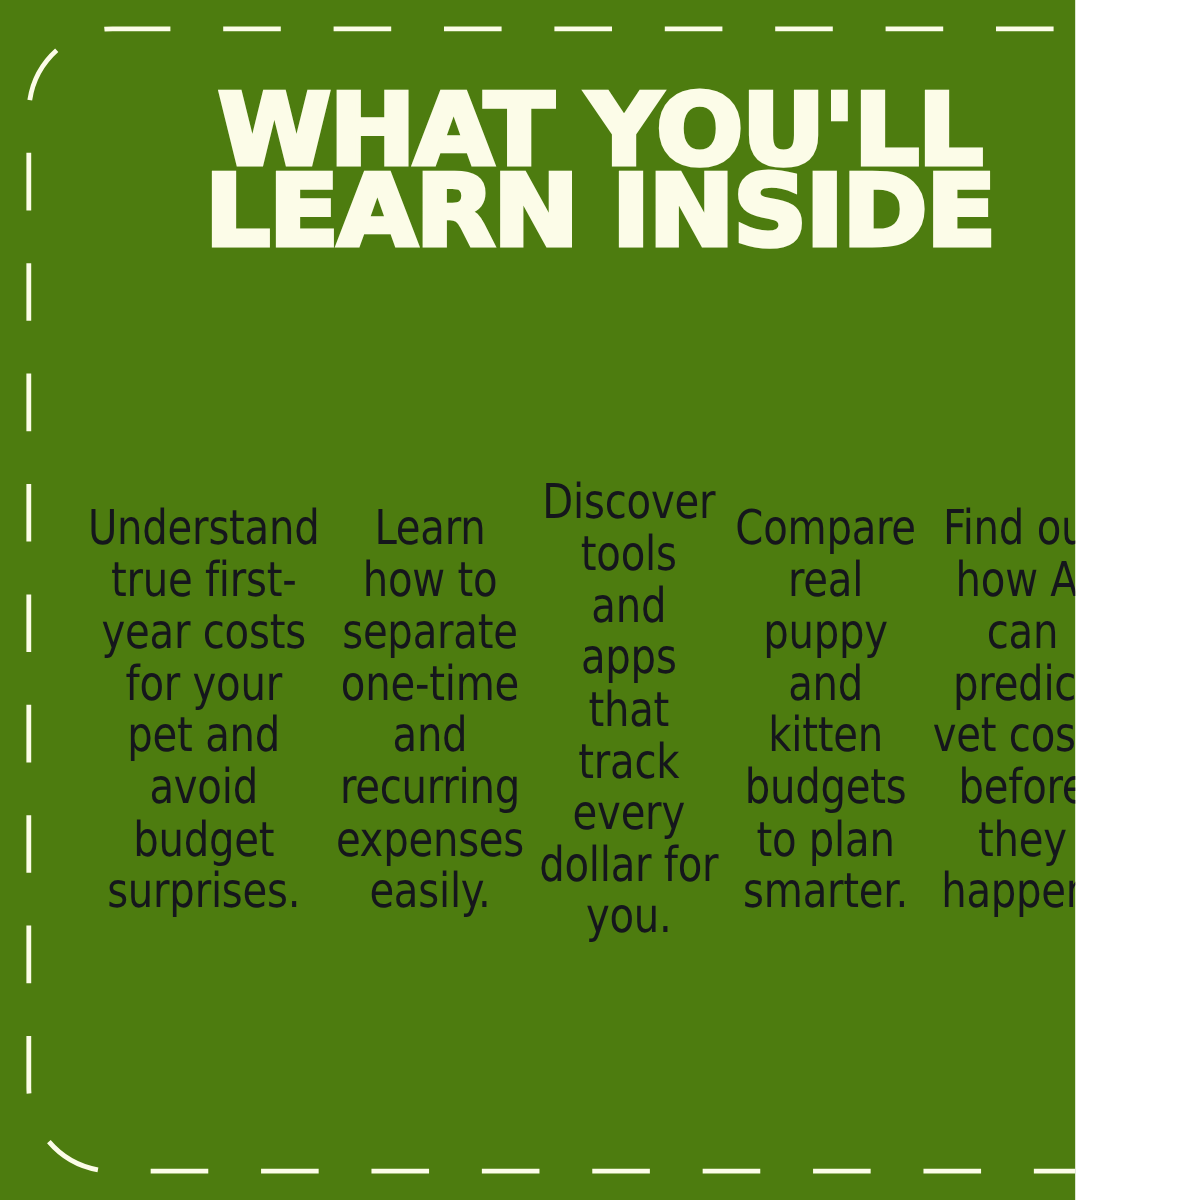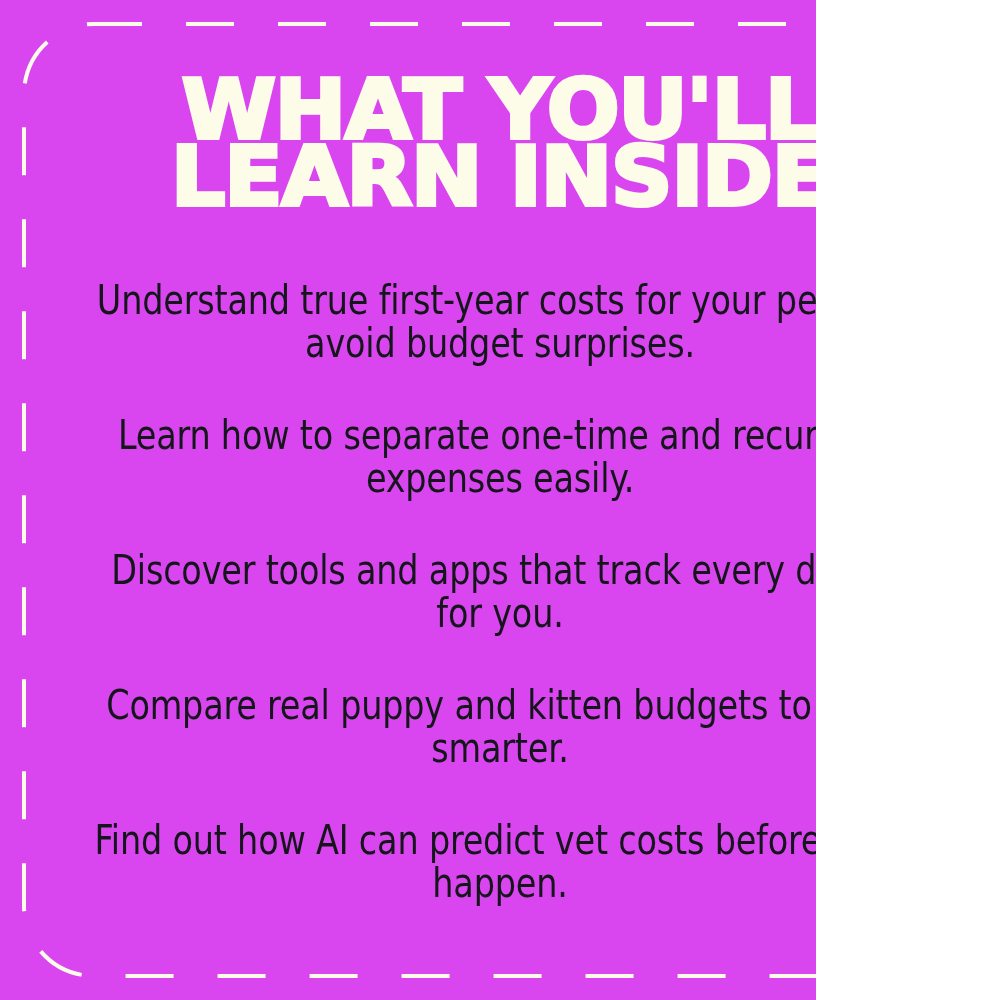--- a/index.html
+++ b/index.html
@@ -8,23 +8,23 @@
   }
   body {
     width: 1000px;
     height: 1000px;
     overflow: hidden;
     font-family: "Liberation Sans", sans-serif;
   }
 
   #poster {
     position: relative;
-    width: 816px;
+    width: 896px;
     height: 1000px;
-    background: #d946ef;
+    background: #4d7c0f;
     box-sizing: border-box;
     overflow: hidden;
   }
 
   
   #dashed-frame {
     position: absolute;
     left: 0;
     top: 0;
     width: 1000px;
@@ -65,21 +65,20 @@
     display: block;
   }
 
   
   #bullets {
     flex: 1 1 auto;
     margin: 16px;
     padding: 0;
     list-style: none;
     display: flex;
-    flex-direction: column;
     justify-content: space-around;
     align-items: center;
     padding-top: 28px;
     padding-bottom: 54px;
     box-sizing: border-box;
   }
   #bullets li {
     width: 896px;
     text-align: center;
     color: #15161c;

